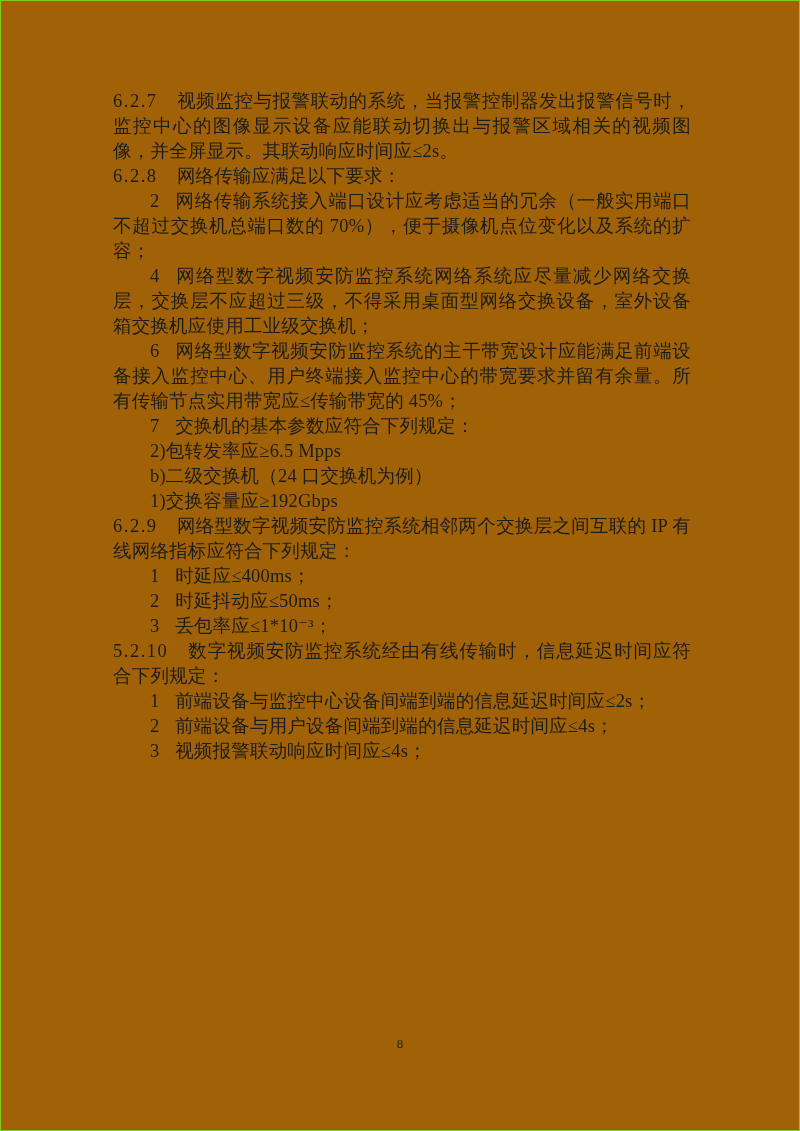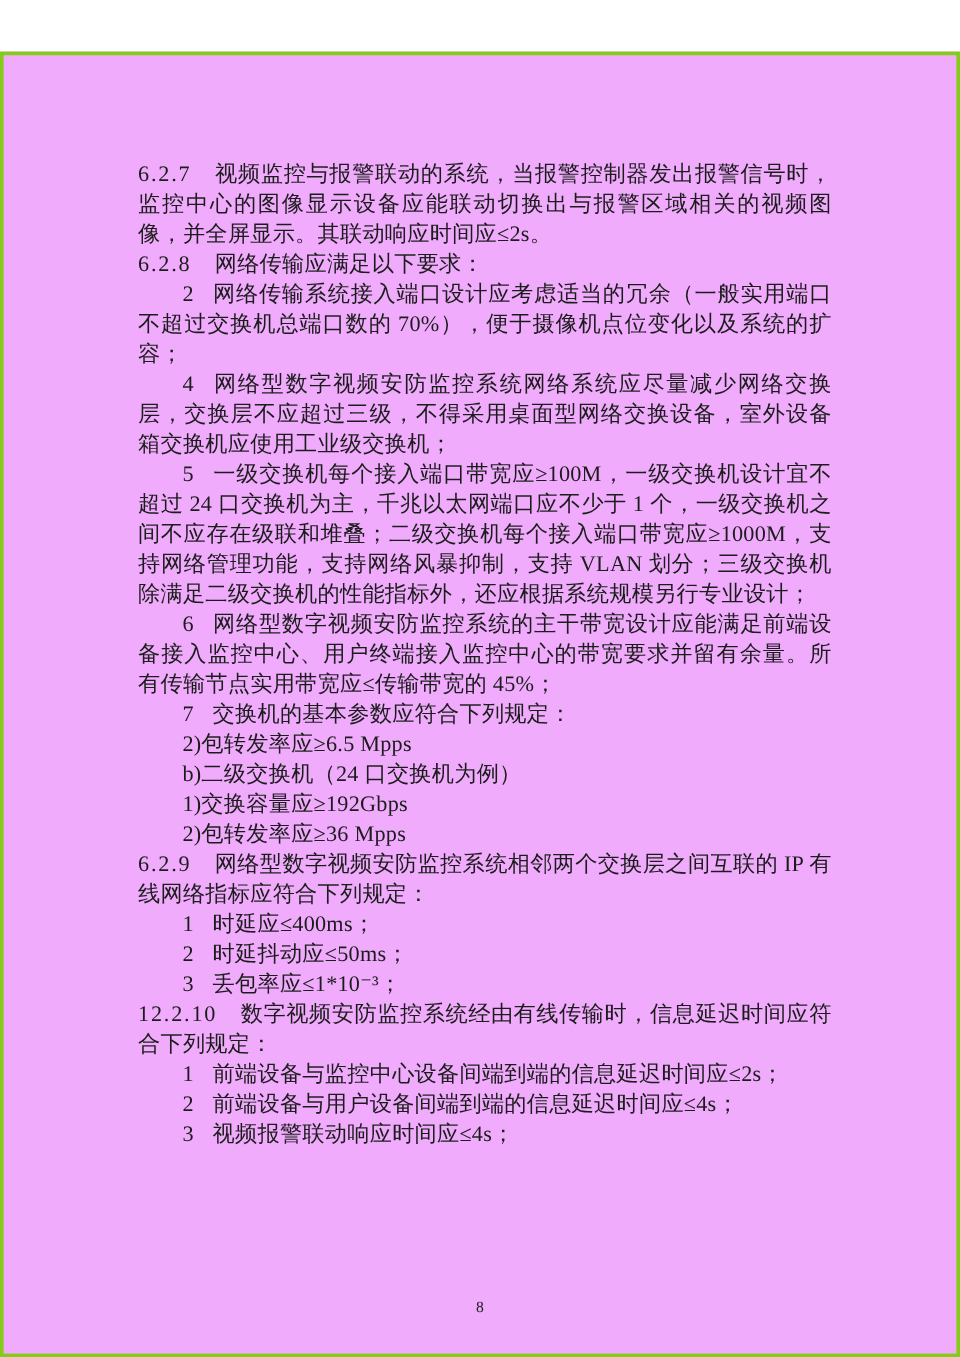--- a/index.html
+++ b/index.html
@@ -9,23 +9,22 @@
   }
   body {
     position: relative;
     font-family: "Liberation Serif", "DejaVu Serif", serif;
     color: #1c1c1c;
     overflow: hidden;
   }
   .page {
     position: absolute;
     inset: 0;
-    background: #f0abfc;
-    border: 3px solid #84cc16;
-    margin-top: 43px;
+    background: #a16207;
+    border: 1px solid #84cc16;
   }
   .content {
     position: absolute;
     left: 112px;
     top: 88px;
     width: 578px;
     font-size: 18.5px;
     line-height: 25px;
     text-align: justify;
     text-justify: inter-ideograph;
@@ -54,40 +53,38 @@
     <p class="section"><span class="sec-num">6.2.7</span><span>视频监控与报警联动的系统，当报警控制器发出报警信号时，监控中心的图像显示设备应能联动切换出与报警区域相关的视频图像，并全屏显示。其联动响应时间应≤2s。</span></p>
 
     <p class="section"><span class="sec-num">6.2.8</span><span>网络传输应满足以下要求：</span></p>
 
 
     <p class="item"><span class="item-num">2</span><span>网络传输系统接入端口设计应考虑适当的冗余（一般实用端口不超过交换机总端口数的 70%），便于摄像机点位变化以及系统的扩容；</span></p>
 
 
     <p class="item"><span class="item-num">4</span><span>网络型数字视频安防监控系统网络系统应尽量减少网络交换层，交换层不应超过三级，不得采用桌面型网络交换设备，室外设备箱交换机应使用工业级交换机；</span></p>
 
-    <p class="item"><span class="item-num">5</span><span>一级交换机每个接入端口带宽应≥100M，一级交换机设计宜不超过 24 口交换机为主，千兆以太网端口应不少于 1 个，一级交换机之间不应存在级联和堆叠；二级交换机每个接入端口带宽应≥1000M，支持网络管理功能，支持网络风暴抑制，支持 VLAN 划分；三级交换机除满足二级交换机的性能指标外，还应根据系统规模另行专业设计；</span></p>
 
     <p class="item"><span class="item-num">6</span><span>网络型数字视频安防监控系统的主干带宽设计应能满足前端设备接入监控中心、用户终端接入监控中心的带宽要求并留有余量。所有传输节点实用带宽应≤传输带宽的 45%；</span></p>
 
     <p class="item"><span class="item-num">7</span><span>交换机的基本参数应符合下列规定：</span></p>
 
     <p class="sub"><span>2)包转发率应≥6.5 Mpps</span></p>
     <p class="sub"><span>b)二级交换机（24 口交换机为例）</span></p>
     <p class="sub"><span>1)交换容量应≥192Gbps</span></p>
-    <p class="sub"><span>2)包转发率应≥36 Mpps</span></p>
 
     <p class="section"><span class="sec-num">6.2.9</span><span>网络型数字视频安防监控系统相邻两个交换层之间互联的 IP 有线网络指标应符合下列规定：</span></p>
 
     <p class="item"><span class="item-num">1</span><span>时延应≤400ms；</span></p>
 
     <p class="item"><span class="item-num">2</span><span>时延抖动应≤50ms；</span></p>
 
     <p class="item"><span class="item-num">3</span><span>丢包率应≤1*10⁻³；</span></p>
 
-    <p class="section"><span class="sec-num">12.2.10</span><span>数字视频安防监控系统经由有线传输时，信息延迟时间应符合下列规定：</span></p>
+    <p class="section"><span class="sec-num">5.2.10</span><span>数字视频安防监控系统经由有线传输时，信息延迟时间应符合下列规定：</span></p>
 
     <p class="item"><span class="item-num">1</span><span>前端设备与监控中心设备间端到端的信息延迟时间应≤2s；</span></p>
 
     <p class="item"><span class="item-num">2</span><span>前端设备与用户设备间端到端的信息延迟时间应≤4s；</span></p>
 
     <p class="item"><span class="item-num">3</span><span>视频报警联动响应时间应≤4s；</span></p>
 
   </div>
 
   <div class="page-number">8</div>

